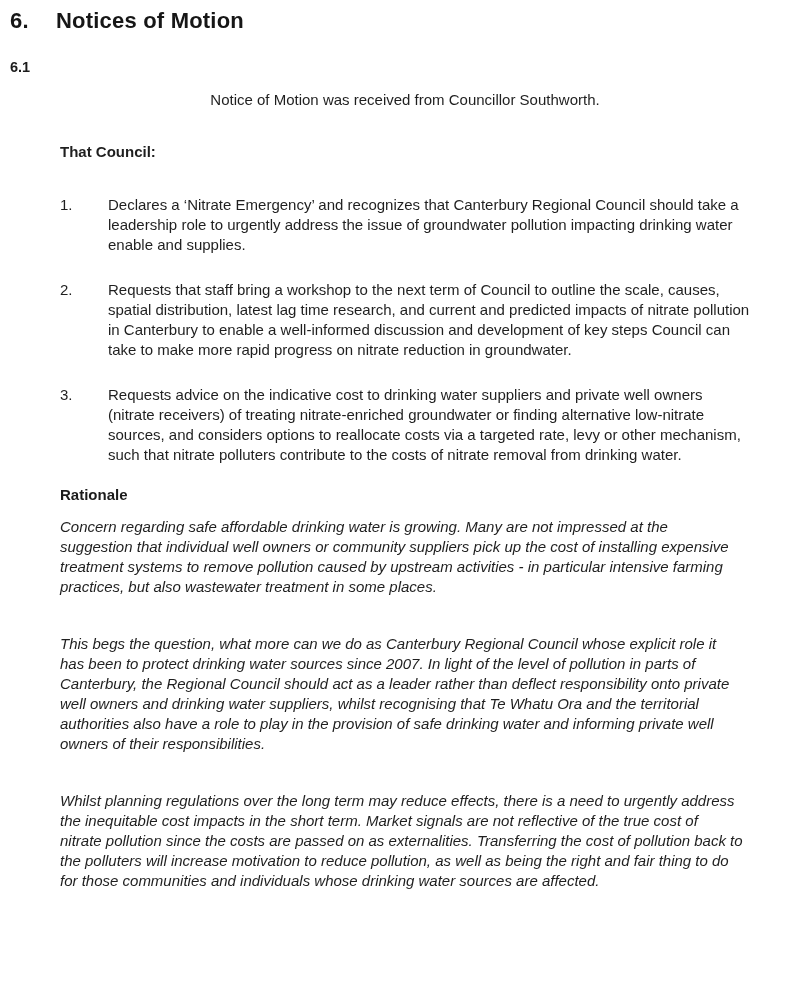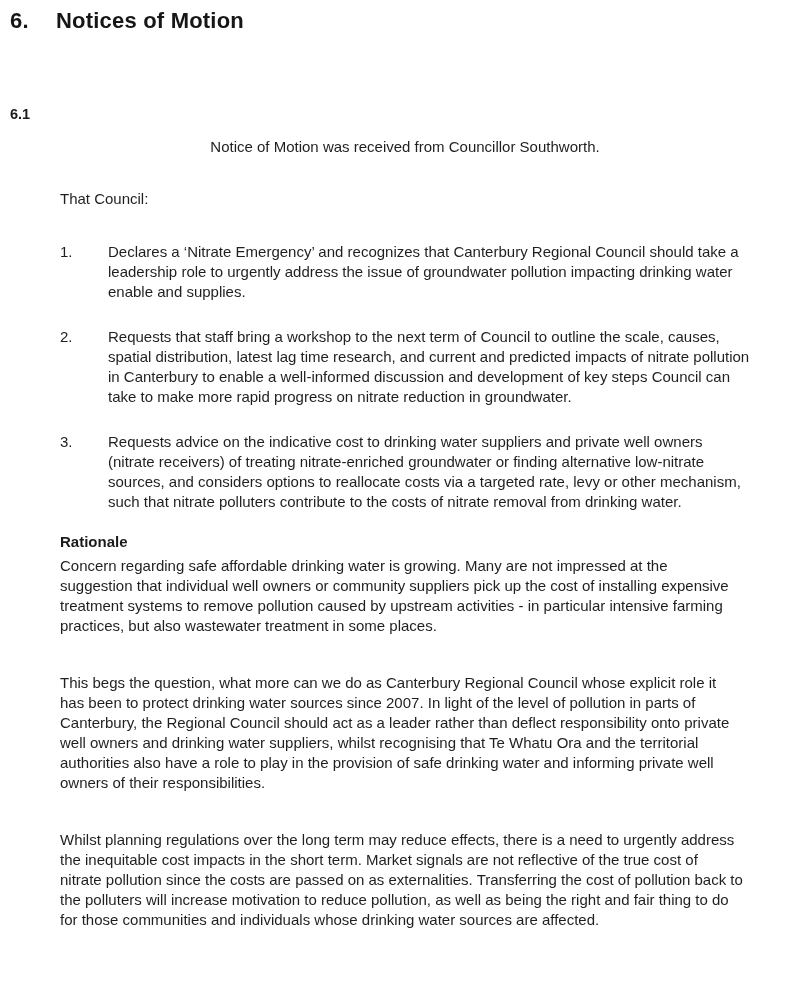--- a/index.html
+++ b/index.html
@@ -30,49 +30,50 @@
   }
   .h1-num { flex: 0 0 46px; }
   .h2 {
     display: flex;
     margin: 24px 0 0 0;
     font-size: 14.5px;
     font-weight: bold;
     line-height: 18px;
     color: #1b1b1b;
   }
-  .h2-num { flex: 0 0 50px; margin-top: 47px; }
+  .h2-num { flex: 0 0 50px; }
   .body-text {
     font-size: 15px;
     line-height: 20px;
   }
   .intro { margin: 14px 0 0 50px; width: 690px; text-align: center; }
-  .lead  { margin: 32px 0 0 50px; width: 690px; }
+  .lead  { margin: 32px 0 0 50px; width: 690px; font-weight: bold; }
   .motion-list {
     list-style: none;
     margin: 33px 0 0 50px;
     padding: 0;
   }
   .motion-item {
     display: flex;
     margin: 0 0 25px 0;
   }
   .motion-item:last-child { margin-bottom: 0; }
   .item-num { flex: 0 0 48px; }
   .item-text { width: 645px; }
   .rationale-heading {
-    margin: 20px 0 4px 50px;
+    margin: 20px 0 12px 50px;
     font-size: 15px;
     font-weight: bold;
     line-height: 20px;
     color: #1b1b1b;
   }
   .para {
     margin: 0 0 0 50px;
     width: 683px;
+    font-style: italic;
   }
   .para-gap { margin-top: 37px; }
   .signature { margin: 20px 0 0 50px; width: 690px; }
 </style>
 </head>
 <body>
 
 <div class="page">
 
   <div class="h1">

